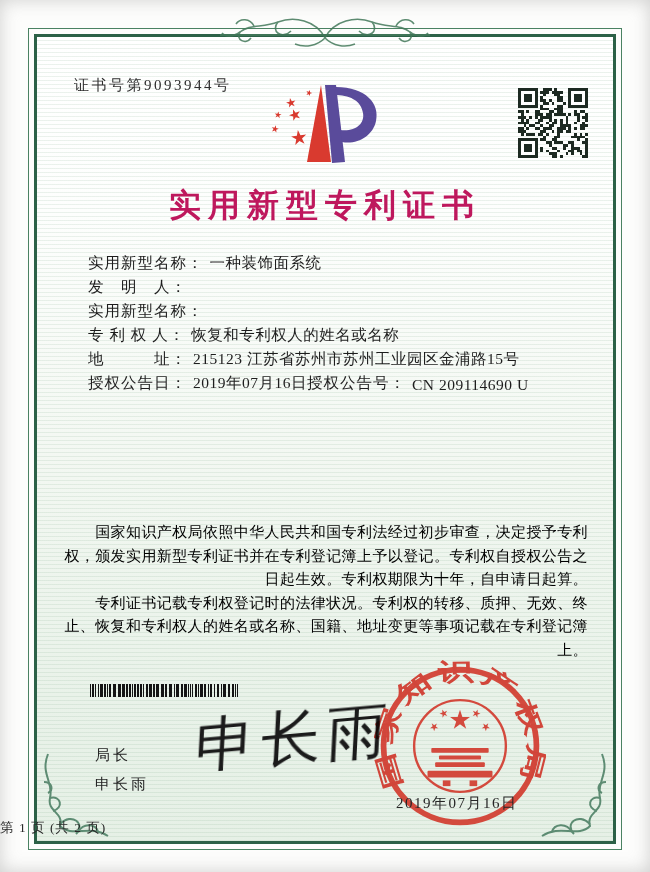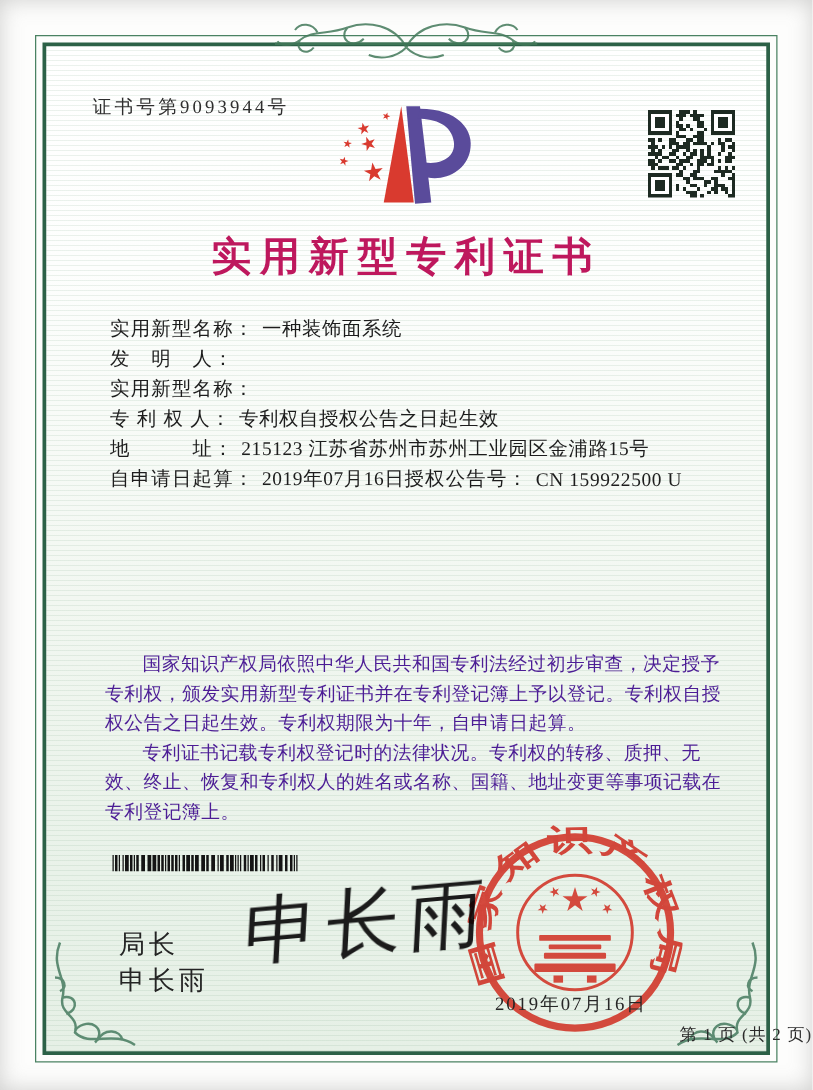--- a/index.html
+++ b/index.html
@@ -31,37 +31,37 @@
     position:absolute;left:0;right:0;top:184px;text-align:center;
     font-size:32px;font-weight:bold;letter-spacing:7px;color:#be185d;
   }
 
   .rows{position:absolute;left:88px;right:36px;top:250px;}
   .row{height:24px;display:flex;align-items:flex-end;font-size:15.5px;color:#1d1d1d;}
   .row .lab{letter-spacing:1px;}
   .row .val{margin-left:6px;letter-spacing:.5px;}
   .row .pair2{}
 
-  .paras{position:absolute;left:84px;right:62px;top:521px;font-size:15px;line-height:23.5px;color:#4c1d95;}
+  .paras{position:absolute;left:62px;right:62px;top:521px;font-size:15px;line-height:23.5px;color:#000000;text-align:right;}
   .paras p{margin:0;text-indent:2em;letter-spacing:.4px;}
 
   .barcode{position:absolute;left:90px;top:684px;height:13px;font-size:0;white-space:nowrap;}
   .barcode span{display:inline-block;height:100%;background:#151515;vertical-align:top;}
 
-  .signer{position:absolute;left:95px;top:741px;font-size:21px;line-height:29px;color:#242424;letter-spacing:3px;}
+  .signer{position:absolute;left:95px;top:741px;font-size:15px;line-height:29px;color:#242424;letter-spacing:3px;}
   .signature{
     position:absolute;left:195px;top:698px;font-size:60px;color:#1b1b1b;
     font-family:"DejaVu Sans",sans-serif;
     transform:rotate(-5deg) skewX(-8deg);filter:blur(.4px);letter-spacing:6px;
   }
 
   .seal{position:absolute;left:374px;top:660px;opacity:.92;mix-blend-mode:multiply;}
   .seal-date{position:absolute;left:396px;top:794px;font-size:15px;color:#262626;letter-spacing:1.5px;z-index:4;}
 
-  .footer{position:absolute;left:0;right:0;top:819px;text-align:right;font-size:13.5px;color:#2a2a2a;letter-spacing:1px;z-index:4;}
+  .footer{position:absolute;left:0;right:0;top:819px;text-align:left;font-size:13.5px;color:#2a2a2a;letter-spacing:1px;z-index:4;}
 </style>
 </head>
 <body>
 
 <div class="cert-bg"></div>
 <div class="frame-outer"></div>
 <div class="frame-inner"></div>
 
 <svg class="ornament" style="left:220px;top:8px;" width="210" height="46" viewBox="0 0 210 46">
   <g stroke="#43795a" fill="none" stroke-width="1.6" opacity=".85">
@@ -342,31 +342,31 @@
       <span class="val">一种装饰面系统</span>
     </div>
     <div class="row">
       <span class="lab">发　明　人：</span>
     </div>
     <div class="row">
       <span class="lab">实用新型名称：</span>
     </div>
     <div class="row">
       <span class="lab">专 利 权 人：</span>
-      <span class="val">专利权自授权公告之日起生效</span>
+      <span class="val">恢复和专利权人的姓名或名称</span>
     </div>
     <div class="row">
       <span class="lab">地　　　址：</span>
       <span class="val">215123 江苏省苏州市苏州工业园区金浦路15号</span>
     </div>
     <div class="row">
-      <span class="lab">自申请日起算：</span>
+      <span class="lab">授权公告日：</span>
       <span class="val">2019年07月16日</span>
       <span class="lab pair2">授权公告号：</span>
-      <span class="val">CN 159922500 U</span>
+      <span class="val">CN 209114690 U</span>
     </div>
   </div>
 
   <div class="paras">
     <p>国家知识产权局依照中华人民共和国专利法经过初步审查，决定授予专利权，颁发实用新型专利证书并在专利登记簿上予以登记。专利权自授权公告之日起生效。专利权期限为十年，自申请日起算。</p>
     <p>专利证书记载专利权登记时的法律状况。专利权的转移、质押、无效、终止、恢复和专利权人的姓名或名称、国籍、地址变更等事项记载在专利登记簿上。</p>
   </div>
 
   <div id="barcode" class="barcode"><span style="width:1px;margin-right:1px"></span><span style="width:2px;margin-right:1px"></span><span style="width:1px;margin-right:2px"></span><span style="width:1px;margin-right:1px"></span><span style="width:3px;margin-right:1px"></span><span style="width:2px;margin-right:1px"></span><span style="width:1px;margin-right:1px"></span><span style="width:2px;margin-right:2px"></span><span style="width:3px;margin-right:2px"></span><span style="width:3px;margin-right:1px"></span><span style="width:3px;margin-right:1px"></span><span style="width:2px;margin-right:1px"></span><span style="width:2px;margin-right:1px"></span><span style="width:1px;margin-right:1px"></span><span style="width:2px;margin-right:1px"></span><span style="width:2px;margin-right:1px"></span><span style="width:2px;margin-right:1px"></span><span style="width:1px;margin-right:2px"></span><span style="width:2px;margin-right:1px"></span><span style="width:3px;margin-right:1px"></span><span style="width:2px;margin-right:1px"></span><span style="width:3px;margin-right:2px"></span><span style="width:3px;margin-right:1px"></span><span style="width:2px;margin-right:2px"></span><span style="width:3px;margin-right:2px"></span><span style="width:1px;margin-right:1px"></span><span style="width:3px;margin-right:2px"></span><span style="width:2px;margin-right:1px"></span><span style="width:3px;margin-right:1px"></span><span style="width:1px;margin-right:1px"></span><span style="width:1px;margin-right:1px"></span><span style="width:1px;margin-right:2px"></span><span style="width:2px;margin-right:1px"></span><span style="width:1px;margin-right:1px"></span><span style="width:3px;margin-right:1px"></span><span style="width:2px;margin-right:2px"></span><span style="width:1px;margin-right:1px"></span><span style="width:2px;margin-right:2px"></span><span style="width:1px;margin-right:2px"></span><span style="width:2px;margin-right:2px"></span><span style="width:1px;margin-right:1px"></span><span style="width:3px;margin-right:2px"></span><span style="width:2px;margin-right:2px"></span><span style="width:2px;margin-right:1px"></span><span style="width:1px;margin-right:1px"></span><span style="width:1px;margin-right:1px"></span></div>
 

